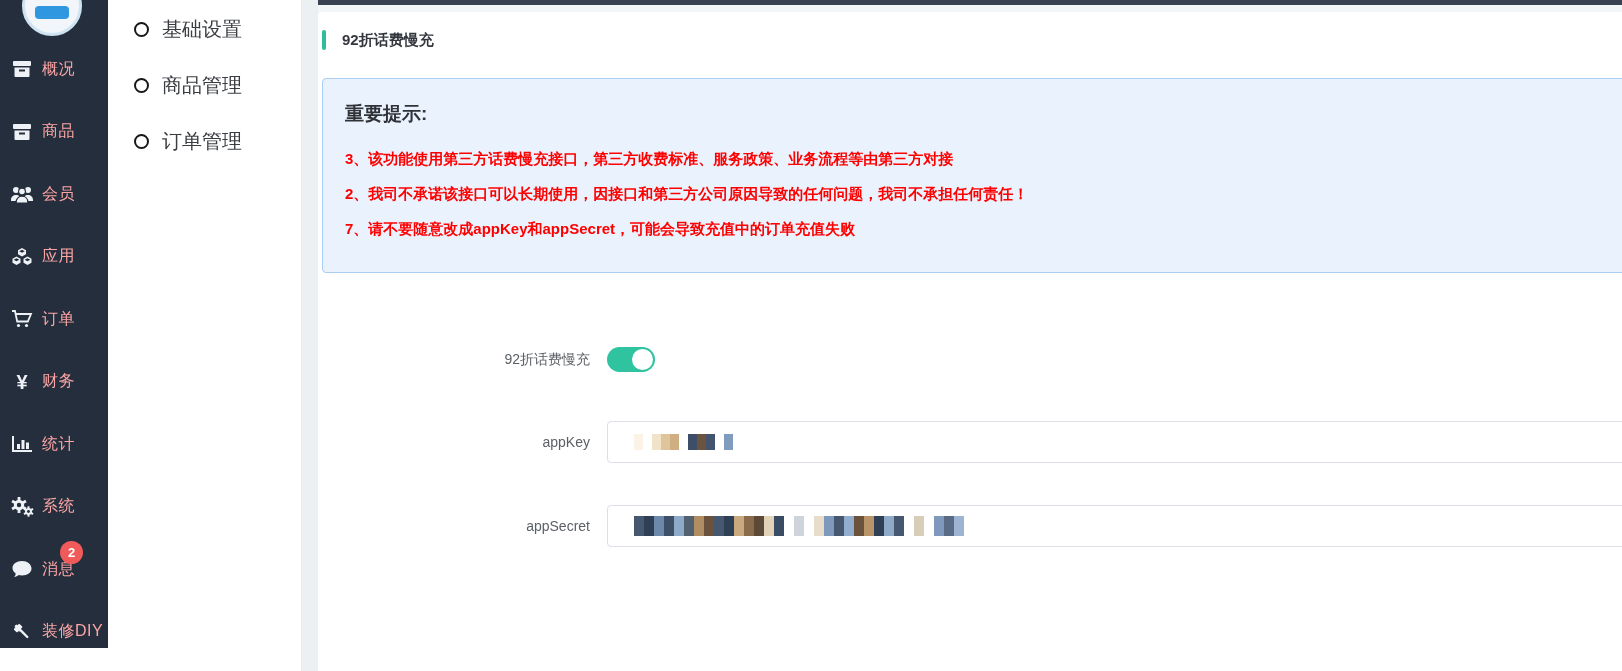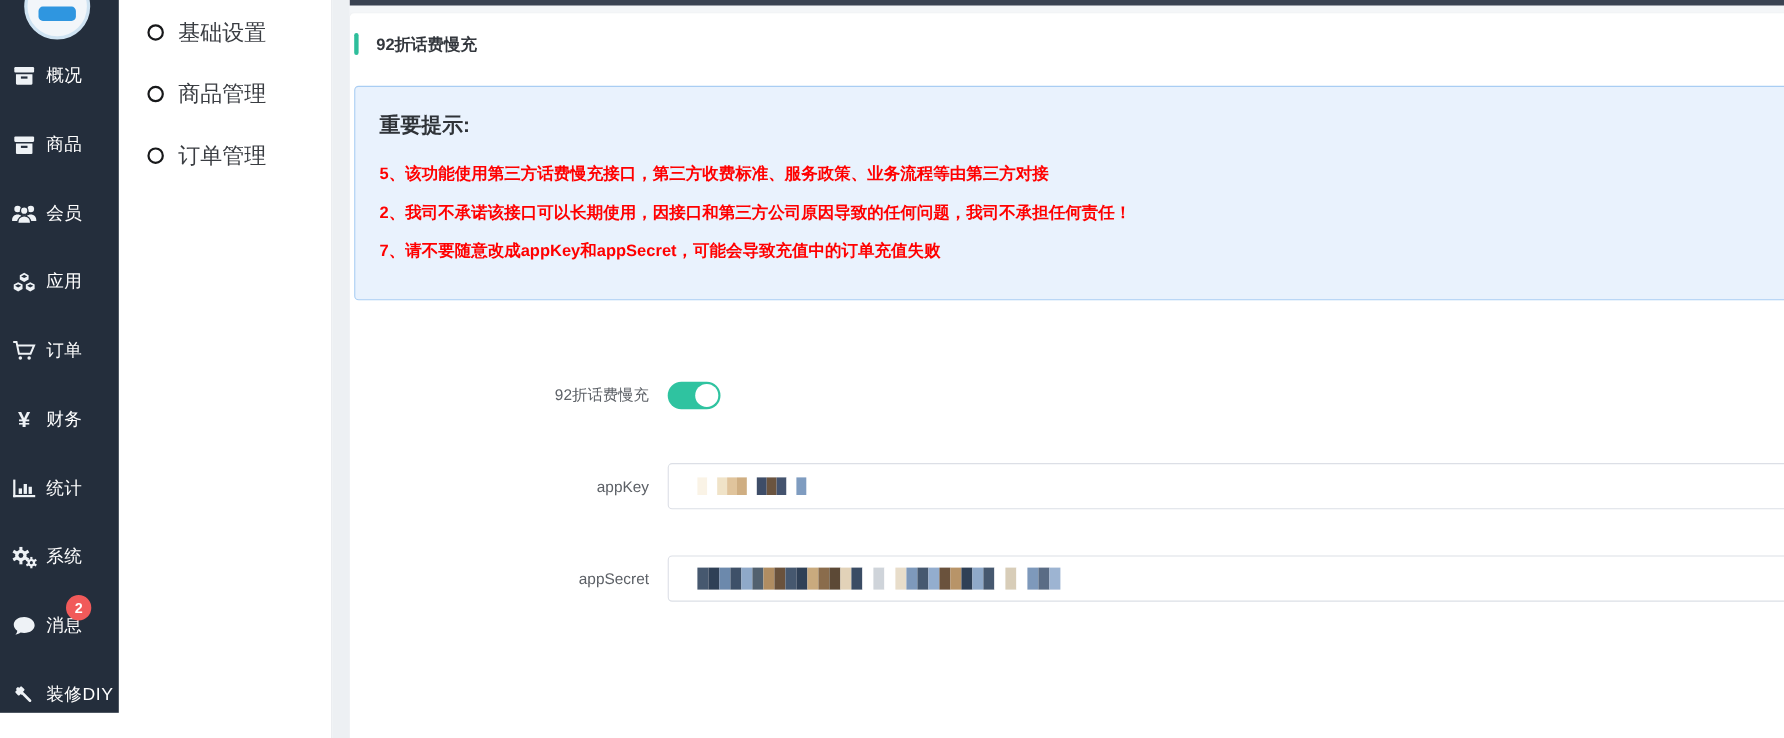--- a/index.html
+++ b/index.html
@@ -13,21 +13,21 @@
   .logo { position:absolute; top:-24px; left:22px; width:60px; height:60px;
     border-radius:50%; background:#f2f6fa; border:3px solid #cfe3f2;
     display:flex; align-items:flex-end; justify-content:center; cursor:pointer; }
   .logo-bar { width:34px; height:13px; background:#2f96e0; border-radius:4px; margin-bottom:14px; }
   .nav { position:absolute; top:38px; left:0; right:0; }
   .nav-item { height:62.5px; display:flex; align-items:center; padding-left:9px;
     cursor:pointer; position:relative; }
   .nav-icon { width:26px; height:22px; display:flex; align-items:center; justify-content:center;
     color:#eef2f6; flex:0 0 26px; }
   .nav-icon svg { display:block; }
-  .nav-label { font-size:16px; margin-left:7px; color:#ffffff; letter-spacing:.5px; white-space:nowrap; }
+  .nav-label { font-size:16px; margin-left:7px; color:#fca5a5; letter-spacing:.5px; white-space:nowrap; }
   .yen-glyph { font-size:20px; font-weight:bold; line-height:1; }
   .badge { position:absolute; top:3px; left:60px; min-width:23px; height:23px; border-radius:12px;
     background:#f15a5a; color:#fff; font-size:13px; font-weight:bold;
     display:flex; align-items:center; justify-content:center; padding:0 6px; }
 
   
   .submenu { width:194px; flex:0 0 194px; background:#fff; border-right:1px solid #e9ecef;
     padding-top:12px; }
   .submenu-item { height:34px; margin-bottom:22px; display:flex; align-items:center;
     padding-left:26px; cursor:pointer; }
@@ -235,21 +235,21 @@
     <div class="topbar"></div>
     <section class="card">
 
       <div class="card-header">
         <span class="accent-bar"></span>
         <h2 class="card-title">92折话费慢充</h2>
       </div>
 
       <div class="notice">
         <div class="notice-title">重要提示:</div>
-        <div class="notice-line">5、该功能使用第三方话费慢充接口，第三方收费标准、服务政策、业务流程等由第三方对接</div>
+        <div class="notice-line">3、该功能使用第三方话费慢充接口，第三方收费标准、服务政策、业务流程等由第三方对接</div>
         <div class="notice-line">2、我司不承诺该接口可以长期使用，因接口和第三方公司原因导致的任何问题，我司不承担任何责任！</div>
         <div class="notice-line">7、请不要随意改成appKey和appSecret，可能会导致充值中的订单充值失败</div>
       </div>
 
       <div class="form">
 
         <div class="form-row toggle-row">
           <label class="form-label">92折话费慢充</label>
           <div class="form-control">
             <div class="switch on" id="feature-switch">

